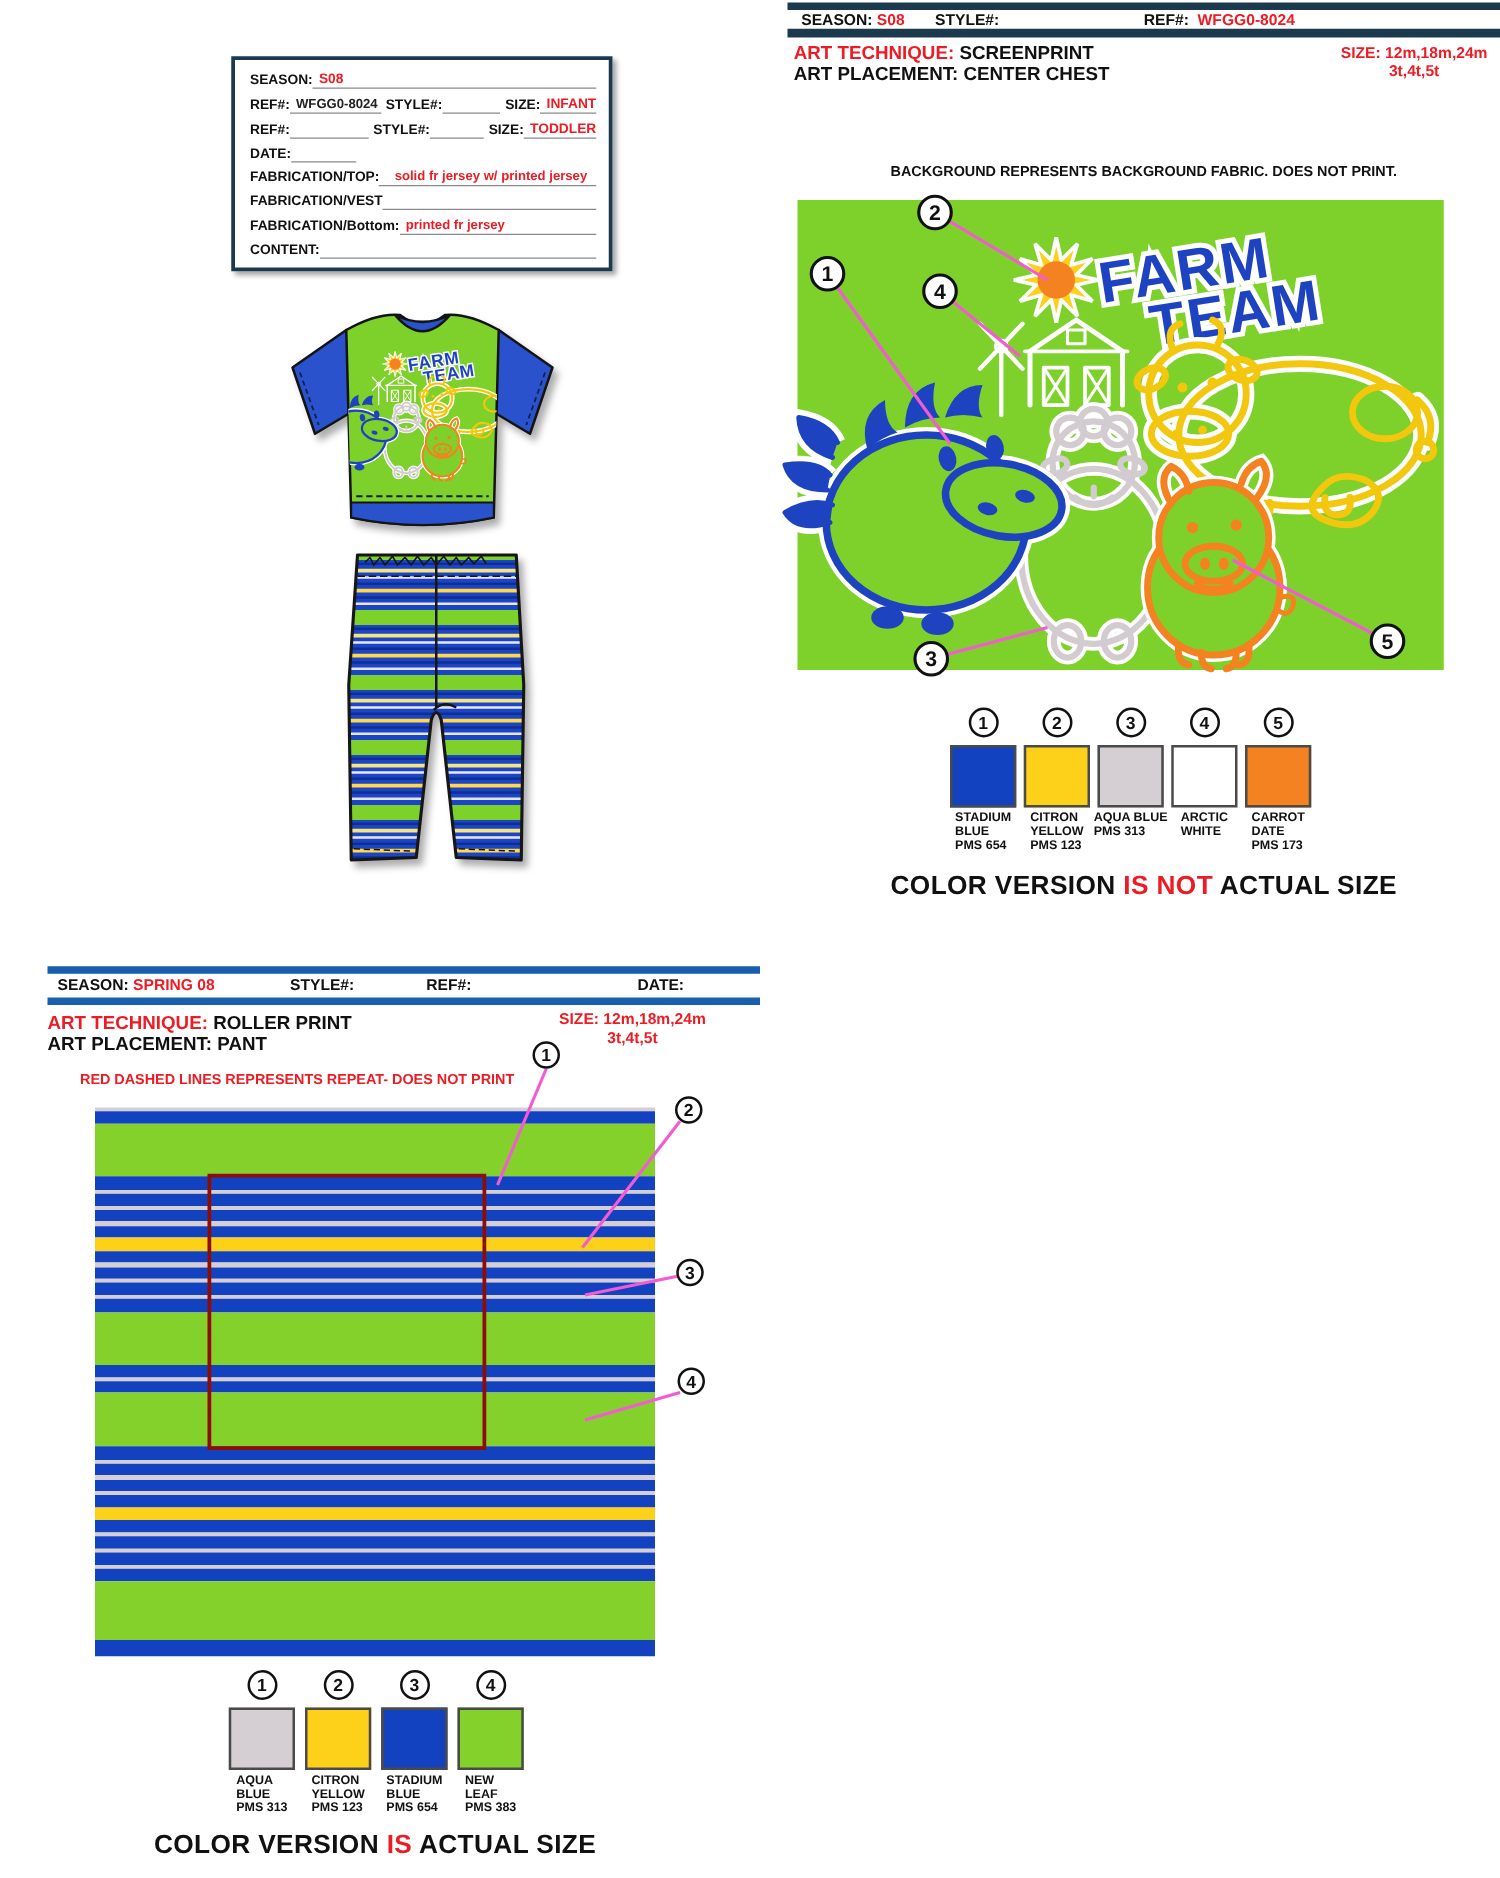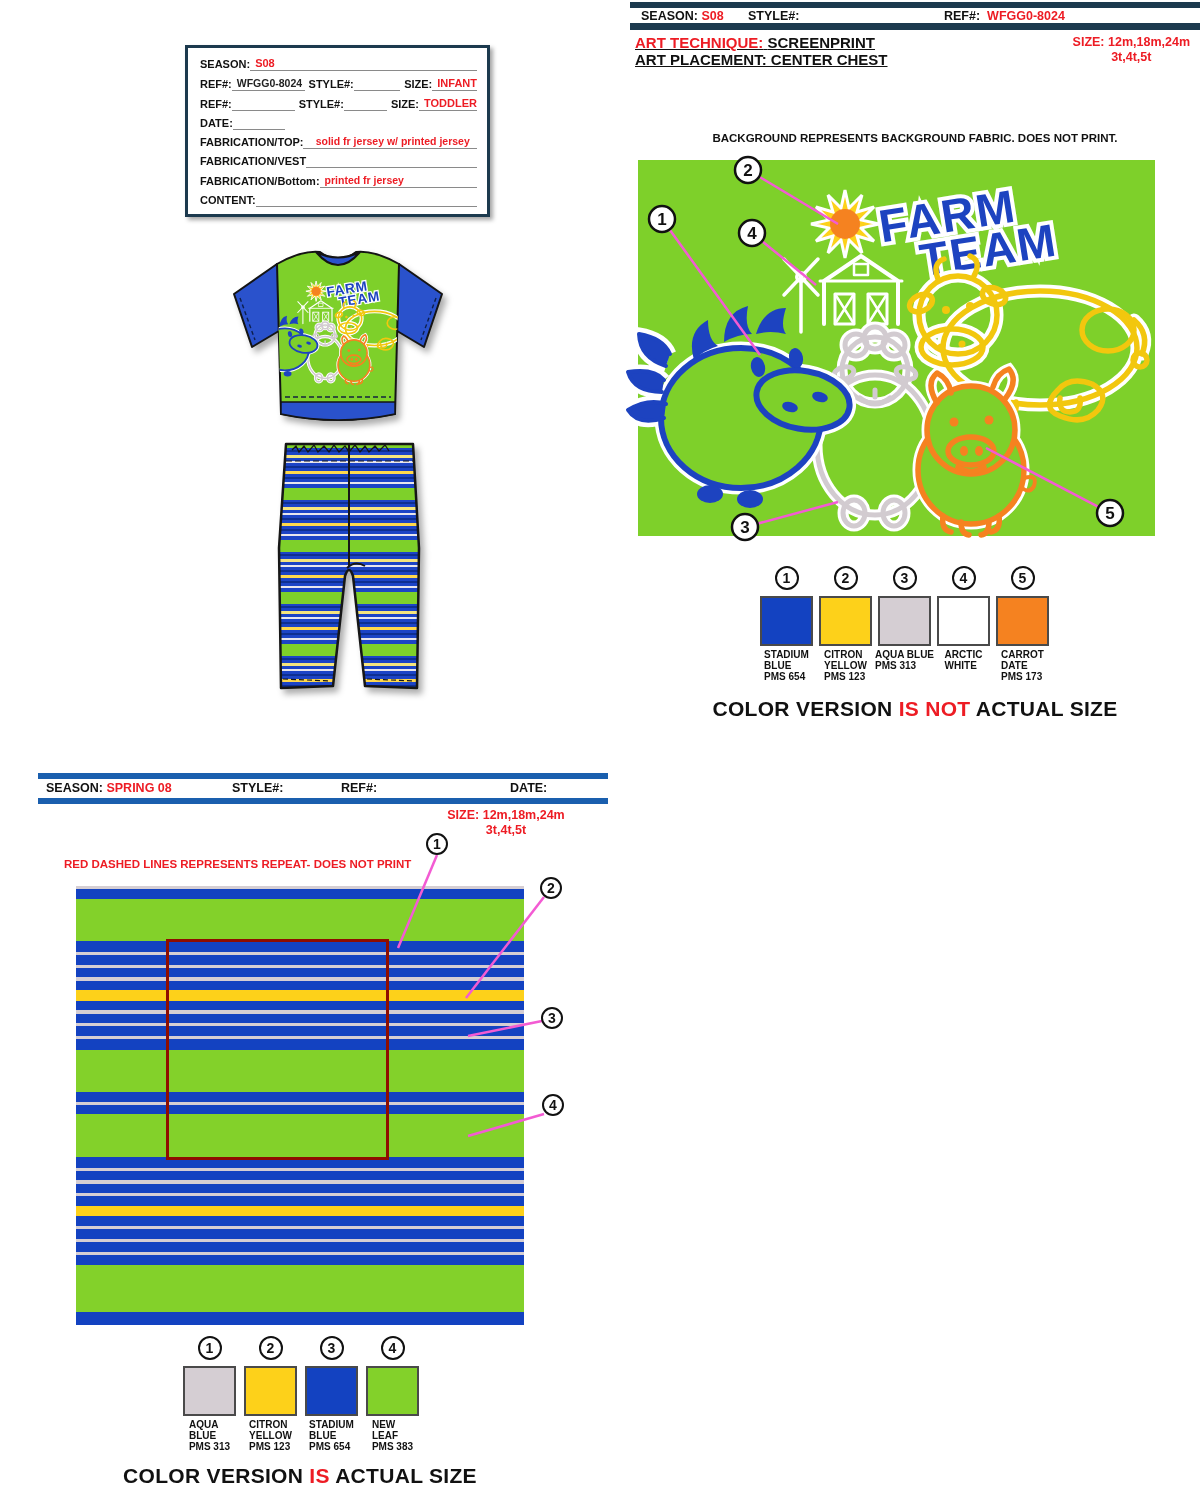--- a/index.html
+++ b/index.html
@@ -13,21 +13,21 @@
             justify-content:space-between;font-size:11px;font-weight:bold;
             filter:drop-shadow(3px 3px 2px rgba(0,0,0,.35));}
   .frow{display:flex;align-items:flex-end;white-space:nowrap;line-height:13px;}
   .line{border-bottom:1.5px solid #8a8a8a;}
   .grow{flex:1;}
   .fv{padding-left:5px;}
   
   .bar-navy{background:#1c3a4e;}
   .bar-blue{background:#1a5fae;}
   .hdr-txt{font-size:12.5px;font-weight:bold;white-space:nowrap;}
-  .art-block{font-size:15px;font-weight:bold;line-height:17px;white-space:nowrap;text-decoration:underline;}
+  .art-block{font-size:15px;font-weight:bold;line-height:17px;white-space:nowrap;}
   .size-block{font-size:12.5px;font-weight:bold;line-height:15px;color:#ed1c24;text-align:center;white-space:nowrap;}
   .note{font-size:11.5px;font-weight:bold;white-space:nowrap;}
   
   .art-panel{left:638px;top:160px;width:517px;height:376px;}
   .art-panel svg{overflow:visible;}
   .logo-txt{font-family:"Liberation Sans",sans-serif;font-weight:bold;font-size:46px;fill:#1d43c0;
             stroke:#fff;stroke-width:8px;paint-order:stroke;letter-spacing:2px;}
   .co{font-weight:bold;font-size:17px;fill:#111;font-family:"Liberation Sans",sans-serif;}
   
   .swatch-row{display:flex;gap:6px;}
@@ -252,21 +252,21 @@
   </svg>
 
   <div class="abs bar-navy" style="left:630px;top:2px;width:570px;height:6px;"></div>
   <div class="abs hdr-txt" style="left:641px;top:9px;">
     <span>SEASON:</span>
     <span class="red">S08</span>
   </div>
   <div class="abs hdr-txt" style="left:748px;top:9px;">
     <span>STYLE#:</span>
   </div>
-  <div class="abs hdr-txt" style="left:944px;top:9px;">
+  <div class="abs hdr-txt" style="left:915px;top:9px;">
     <span>REF#:</span>&nbsp;
     <span class="red">WFGG0-8024</span>
   </div>
   <div class="abs bar-navy" style="left:630px;top:23px;width:570px;height:7px;"></div>
 
   <div class="abs art-block" style="left:635px;top:34px;">
     <div>
       <span class="red">ART TECHNIQUE:</span>
       <span>SCREENPRINT</span>
     </div>
@@ -366,20 +366,27 @@
     <span>STYLE#:</span>
   </div>
   <div class="abs hdr-txt" style="left:341px;top:781px;">
     <span>REF#:</span>
   </div>
   <div class="abs hdr-txt" style="left:510px;top:781px;">
     <span>DATE:</span>
   </div>
   <div class="abs bar-blue" style="left:38px;top:798px;width:570px;height:6px;"></div>
 
+  <div class="abs art-block" style="left:38px;top:810px;">
+    <div>
+      <span class="red">ART TECHNIQUE:</span>
+      <span>ROLLER PRINT</span>
+    </div>
+    <div>ART PLACEMENT: PANT</div>
+  </div>
   <div class="abs size-block" style="left:410px;width:192px;top:808px;">
     <div>SIZE: 12m,18m,24m</div>
     <div>3t,4t,5t</div>
   </div>
 
   <div class="abs note red" style="left:64px;top:858px;">RED DASHED LINES REPRESENTS REPEAT- DOES NOT PRINT</div>
 
   <div class="abs stripe-panel">
       <div style="height: 0.726392%; background: rgb(213, 206, 211);"></div>
       <div style="height: 2.17918%; background: rgb(19, 66, 193);"></div>

